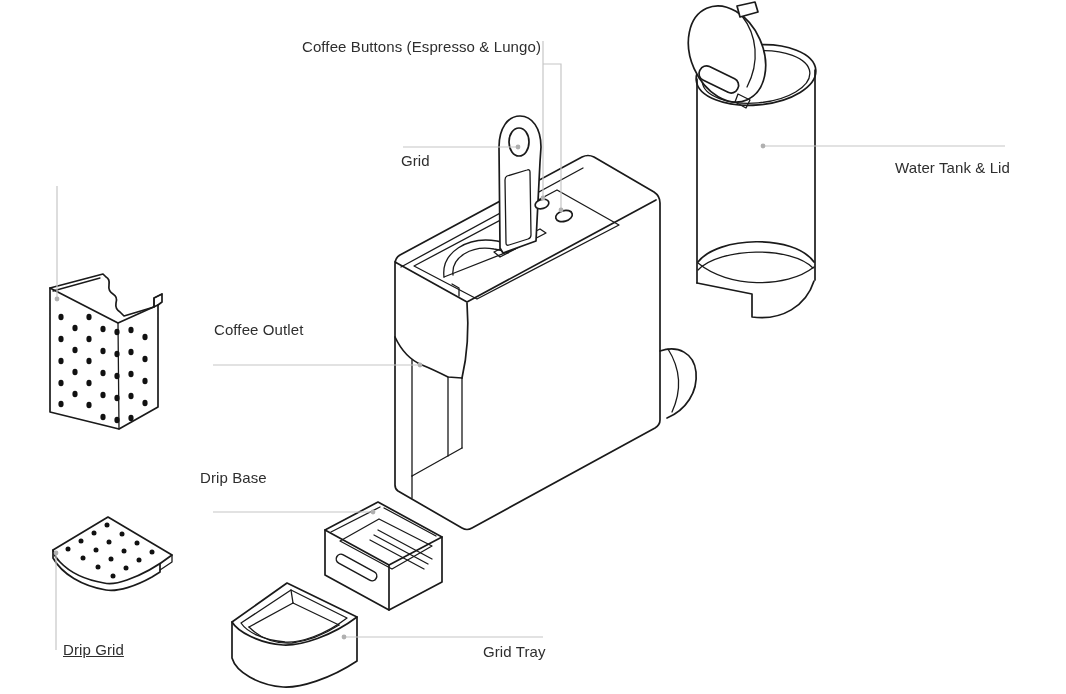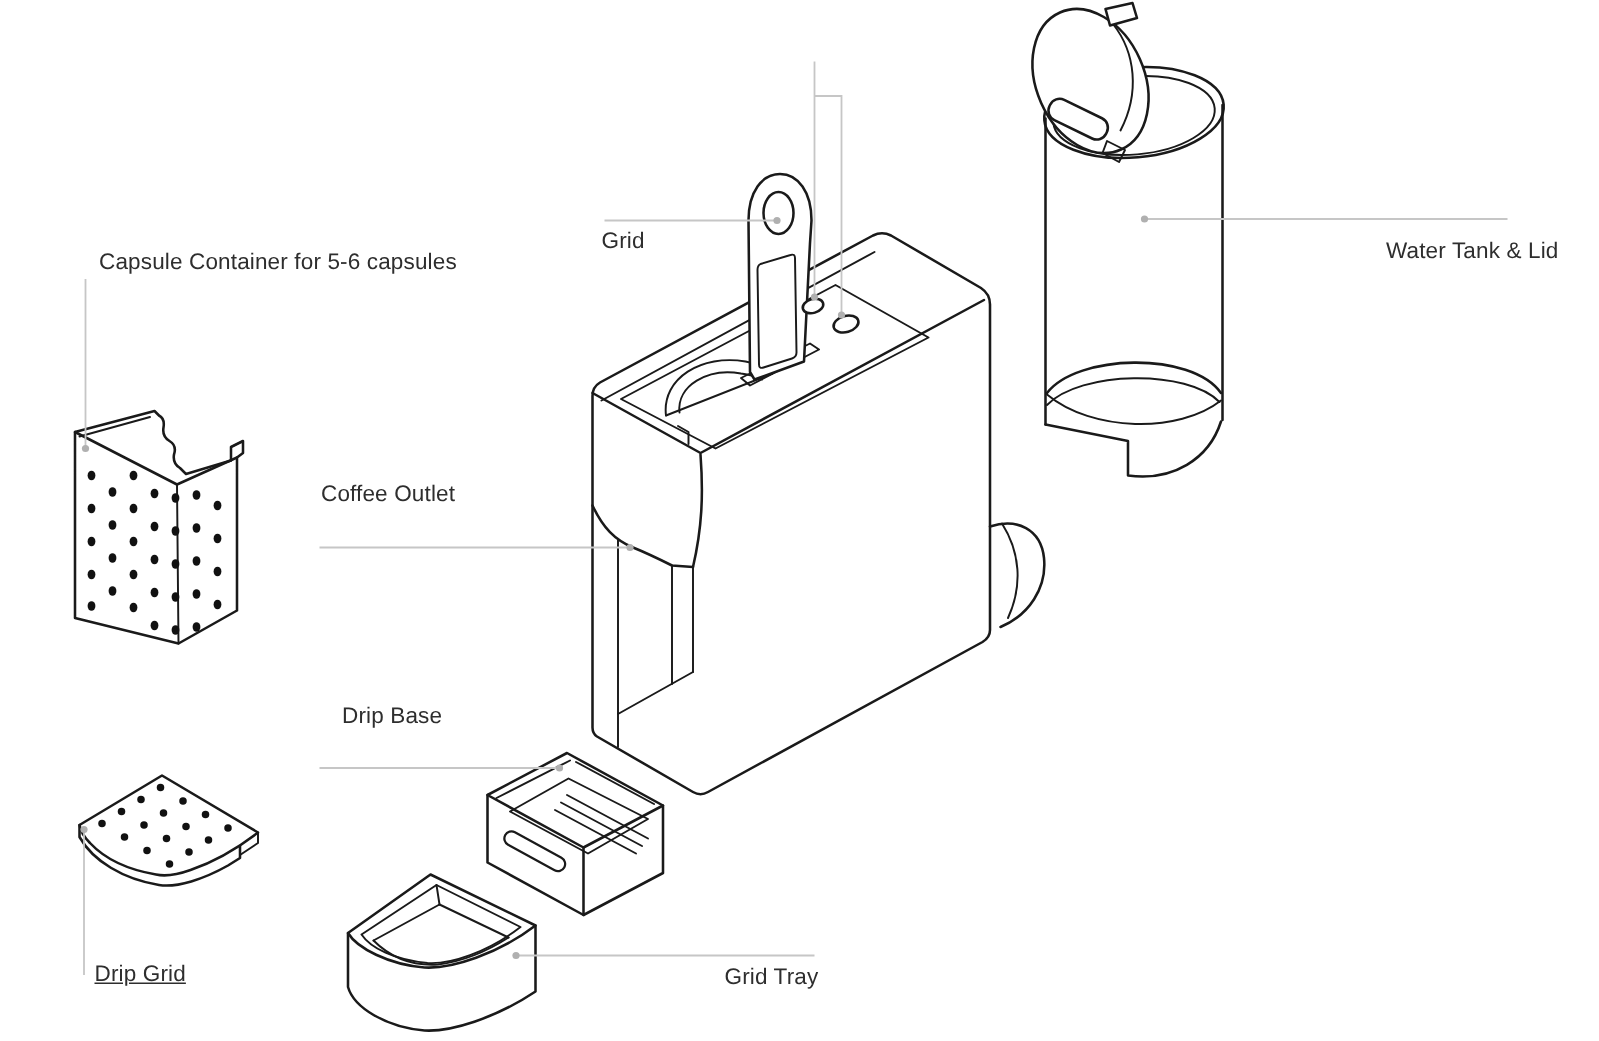--- a/index.html
+++ b/index.html
@@ -210,21 +210,21 @@
     <g>
       <path class="leader" d="M 56,553 L 56,650"></path>
       <circle class="leaderdot" cx="56" cy="553" r="2.4"></circle>
     </g>
     <g>
       <path class="leader" d="M 344,637 L 543,637"></path>
       <circle class="leaderdot" cx="344" cy="637" r="2.4"></circle>
     </g>
   </svg>
 
+  <div class="lbl" style="left:302px;top:39px;">Coffee Buttons (Espresso &amp; Lungo)</div>
   <div class="lbl" style="left:401px;top:153px;">Grid</div>
-  <div class="lbl" style="left:895px;top:160px;margin-left:29px;">Water Tank &amp; Lid</div>
-  <div class="lbl" style="left:66px;top:167px;">Capsule Container for 5-6 capsules</div>
+  <div class="lbl" style="left:895px;top:160px;">Water Tank &amp; Lid</div>
   <div class="lbl" style="left:214px;top:322px;">Coffee Outlet</div>
-  <div class="lbl" style="left:228px;top:470px;text-align:right;">Drip Base</div>
+  <div class="lbl" style="left:200px;top:470px;text-align:right;">Drip Base</div>
   <div class="lbl" style="left:63px;top:642px;text-decoration:underline;">Drip Grid</div>
   <div class="lbl" style="left:483px;top:644px;">Grid Tray</div>
 
 </div>
 
 </body></html>

